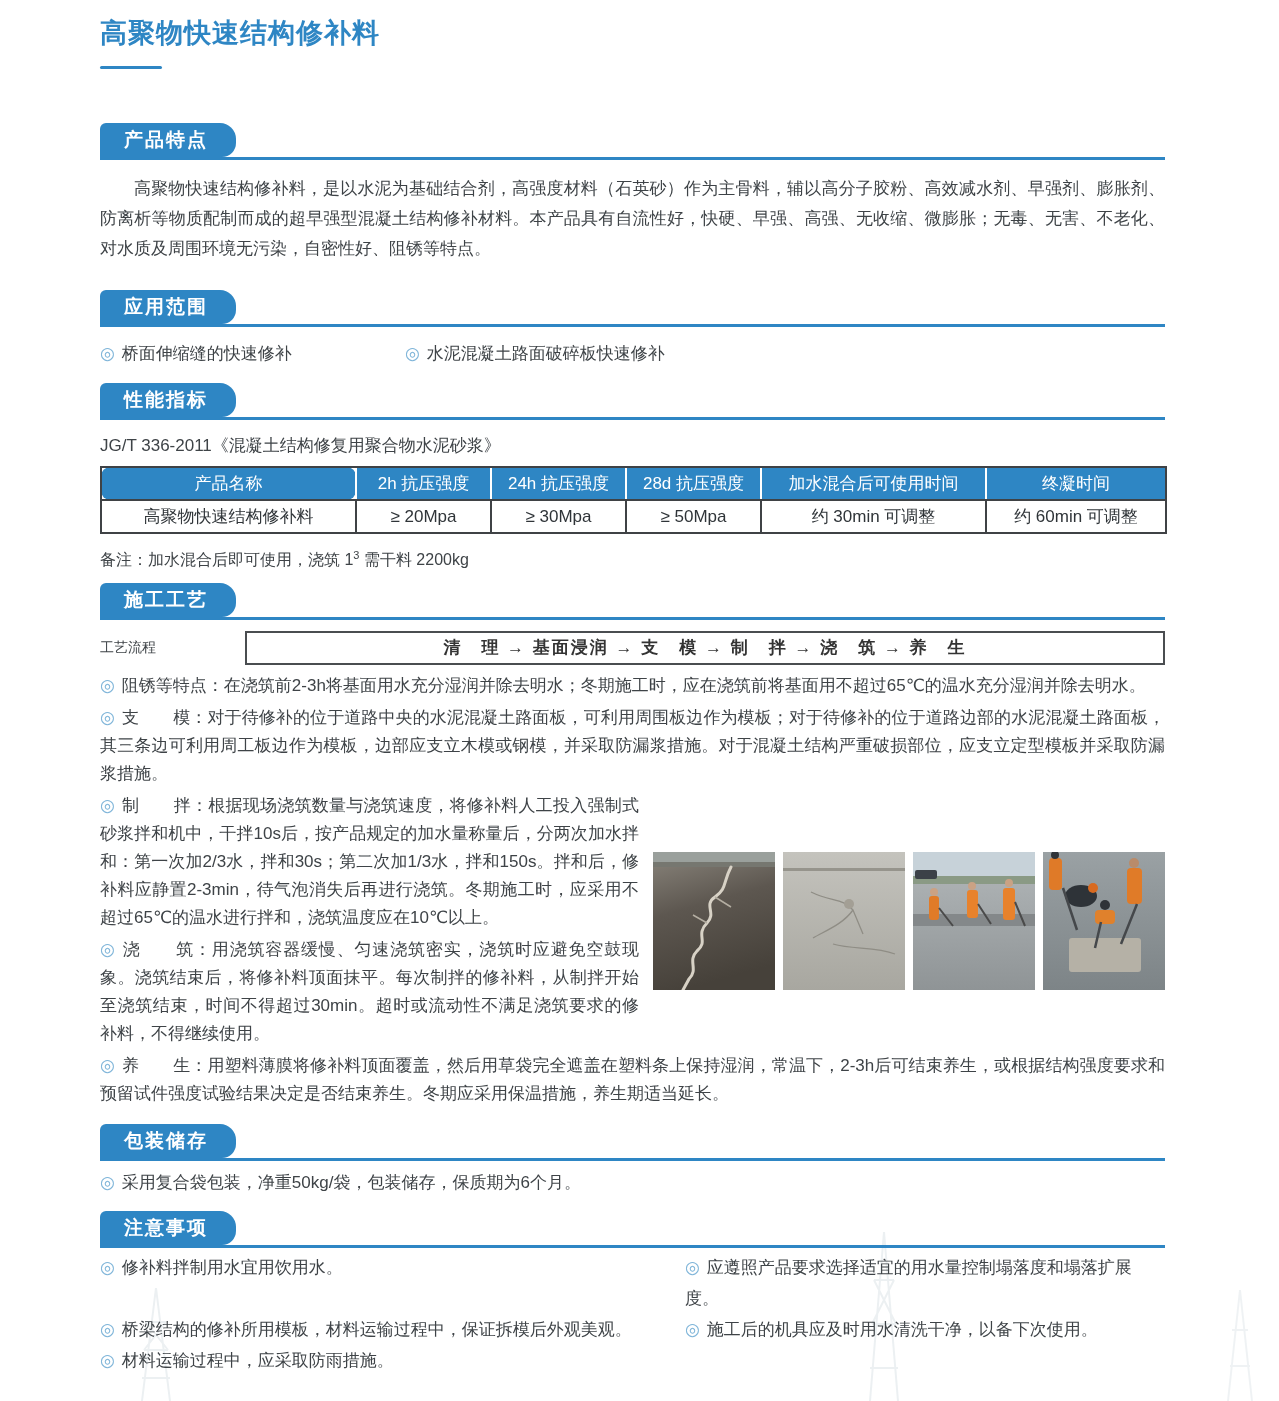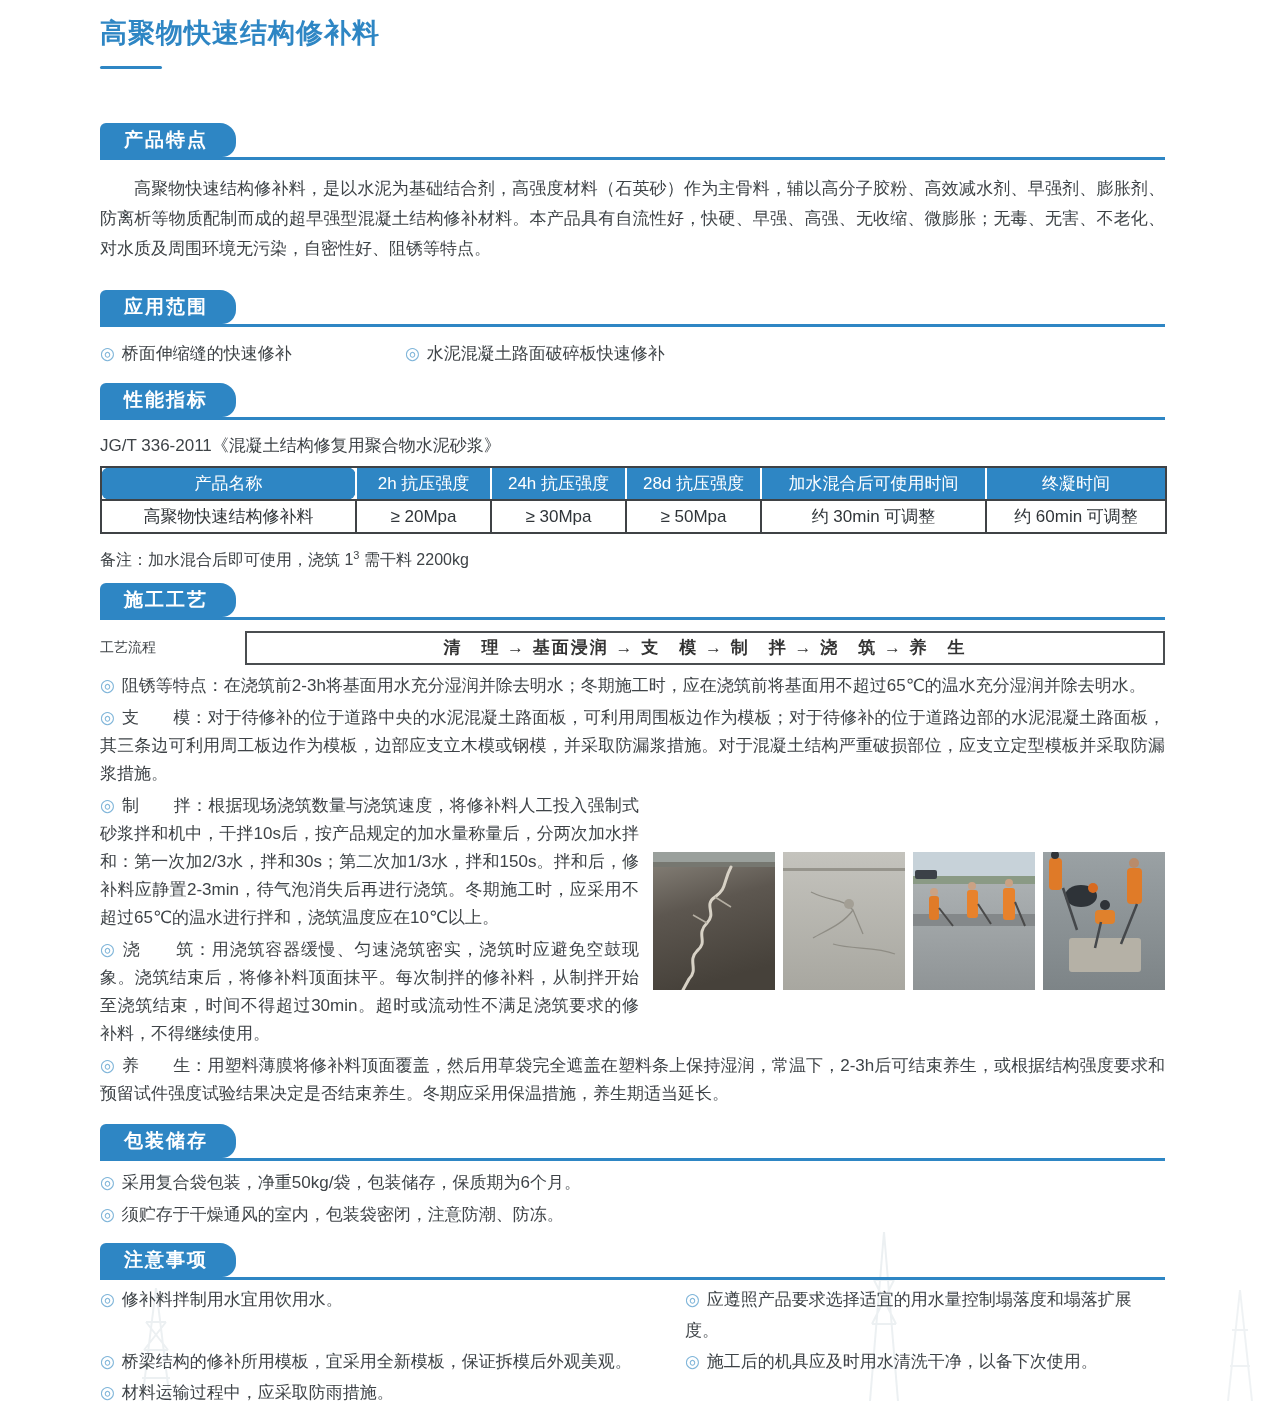--- a/index.html
+++ b/index.html
@@ -262,35 +262,34 @@
         </div>
       </div>
     </section>
 
     <section id="sec-packaging" class="clear">
       <div class="sec-head">
         <span class="sec-tab">包装储存</span>
       </div>
       <div class="pack-items">
         <div class="li"><span class="dot">◎</span><span>采用复合袋包装，净重50kg/袋，包装储存，保质期为6个月。</span></div>
-        <div class="li"><span class="dot">◎</span><span>须贮存于干燥通风的室内，包装袋密闭，注意防潮、防冻。</span></div>
       </div>
     </section>
 
     <section id="sec-notes">
       <div class="sec-head">
         <span class="sec-tab">注意事项</span>
       </div>
       <div class="notes-grid">
         <div class="notes-row">
           <div class="li left-cell"><span class="dot">◎</span><span>修补料拌制用水宜用饮用水。</span></div>
           <div class="li"><span class="dot">◎</span><span>应遵照产品要求选择适宜的用水量控制塌落度和塌落扩展度。</span></div>
         </div>
         <div class="notes-row">
-          <div class="li left-cell"><span class="dot">◎</span><span>桥梁结构的修补所用模板，宜采用全新模板，保证拆模后外观美观。</span></div>
+          <div class="li left-cell"><span class="dot">◎</span><span>桥梁结构的修补所用模板，材料运输过程中，保证拆模后外观美观。</span></div>
           <div class="li"><span class="dot">◎</span><span>施工后的机具应及时用水清洗干净，以备下次使用。</span></div>
         </div>
         <div class="li"><span class="dot">◎</span><span>材料运输过程中，应采取防雨措施。</span></div>
 
       </div>
     </section>
 
   </div>
 </div>
 

